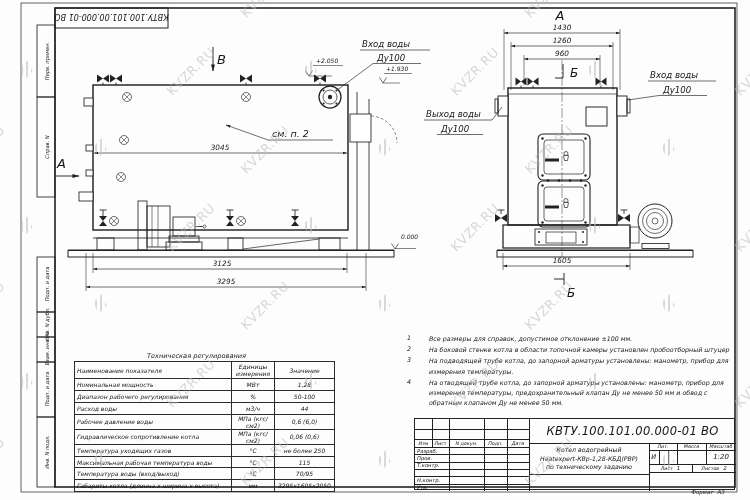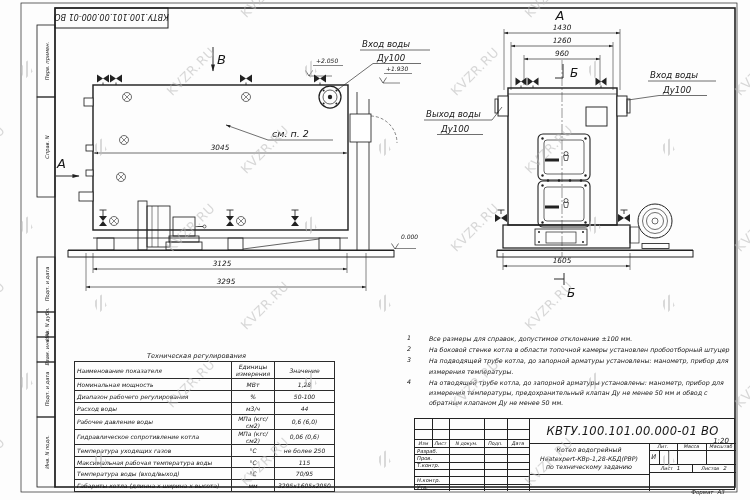--- a/index.html
+++ b/index.html
@@ -491,21 +491,21 @@
   <div class="cell" id="tb-name">
     <div>Котел водогрейный</div>
     <div>Heatexpert-КВр-1,28-КБД(РВР)</div>
     <div>по техническому заданию</div>
   </div>
 
   <div class="cell hdr5" style="left:234px;top:24px;width:28px;height:7px">Лит.</div>
   <div class="cell hdr5" style="left:262px;top:24px;width:29px;height:7px">Масса</div>
   <div class="cell hdr5" style="left:291px;top:24px;width:30px;height:7px">Масштаб</div>
   <div class="cell" style="left:234px;top:31px;width:9.5px;height:14px;font-size:6.5px">И</div>
-  <div class="cell" style="left:291px;top:15px;width:30px;height:14px;font-size:7px">1:20</div>
+  <div class="cell" style="left:291px;top:31px;width:30px;height:14px;font-size:7px">1:20</div>
 
   <div class="cell" style="left:234px;top:45px;width:43px;height:8px;gap:4px">
     <span class="hdr5">Лист</span>
     <span style="font-size:5.5px">1</span>
   </div>
   <div class="cell" style="left:277px;top:45px;width:44px;height:8px;gap:4px">
     <span class="hdr5">Листов</span>
     <span style="font-size:5.5px">2</span>
   </div>
 

